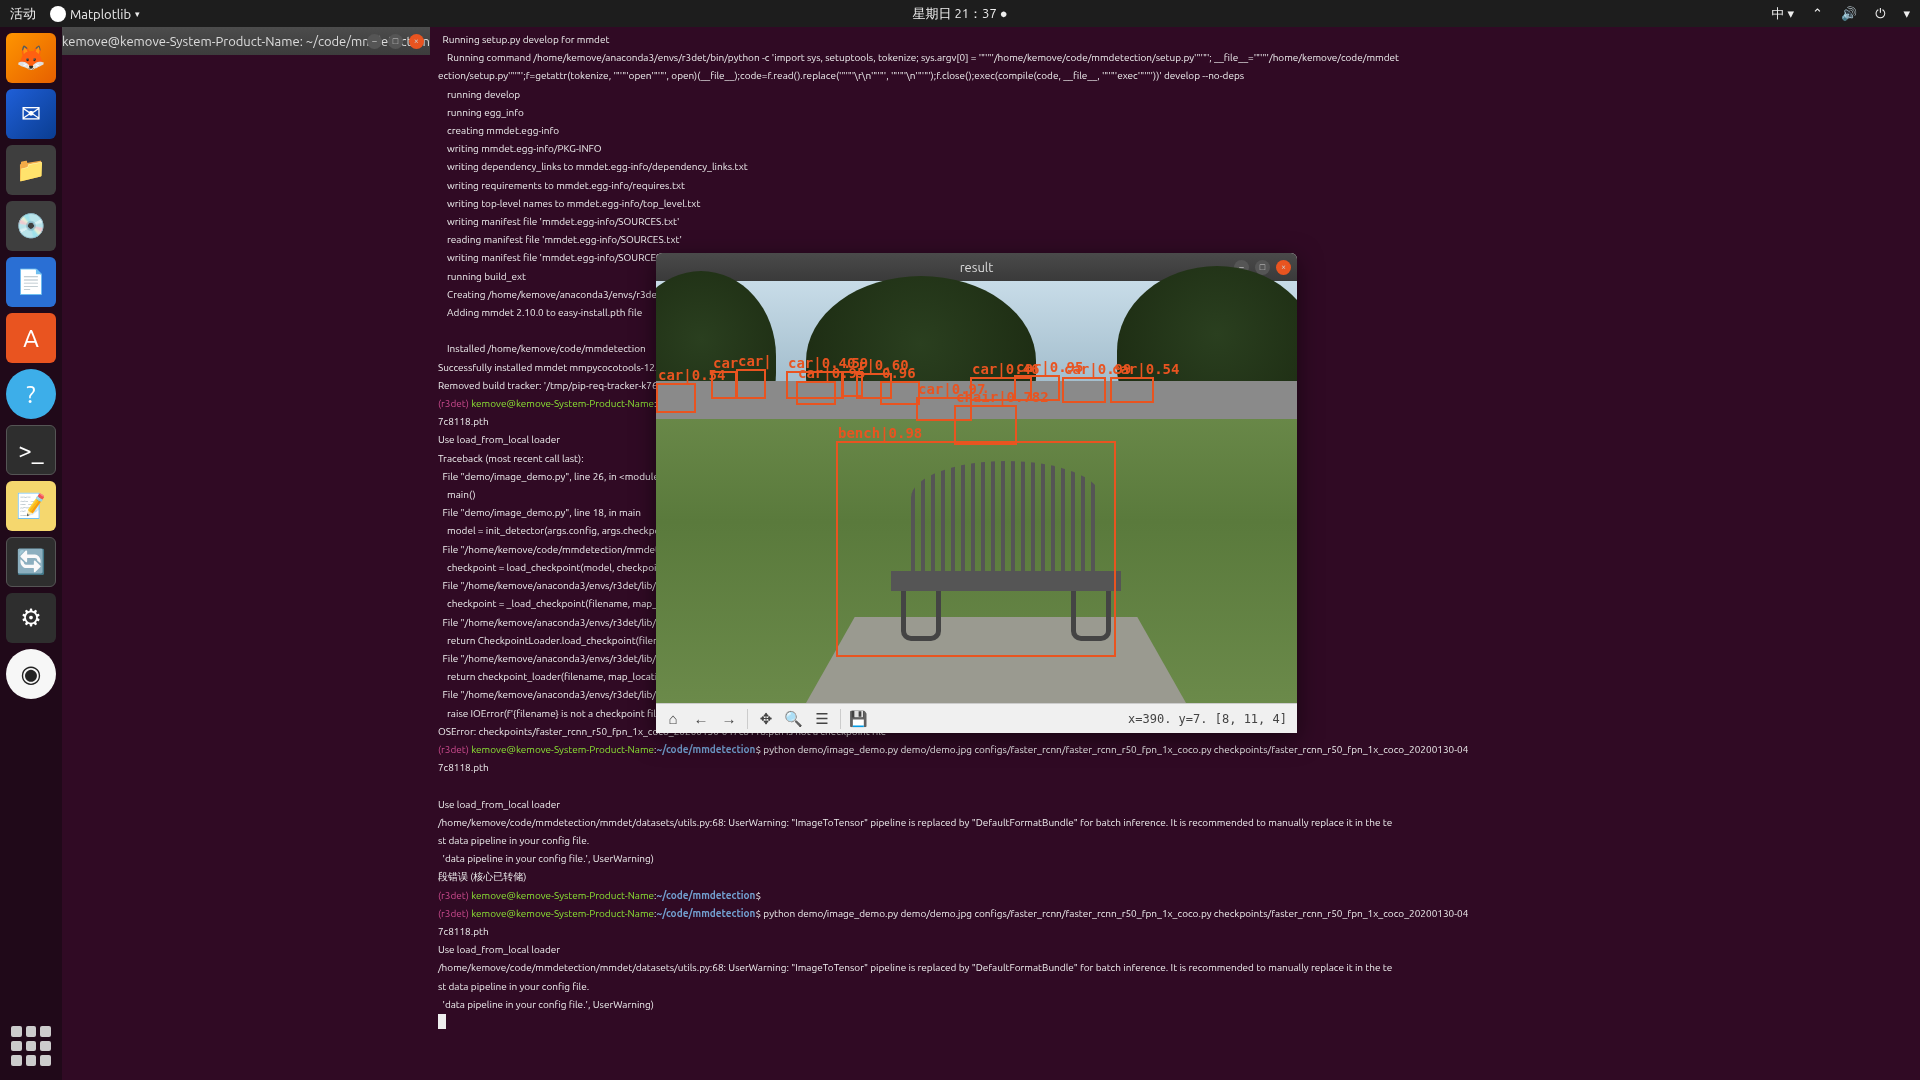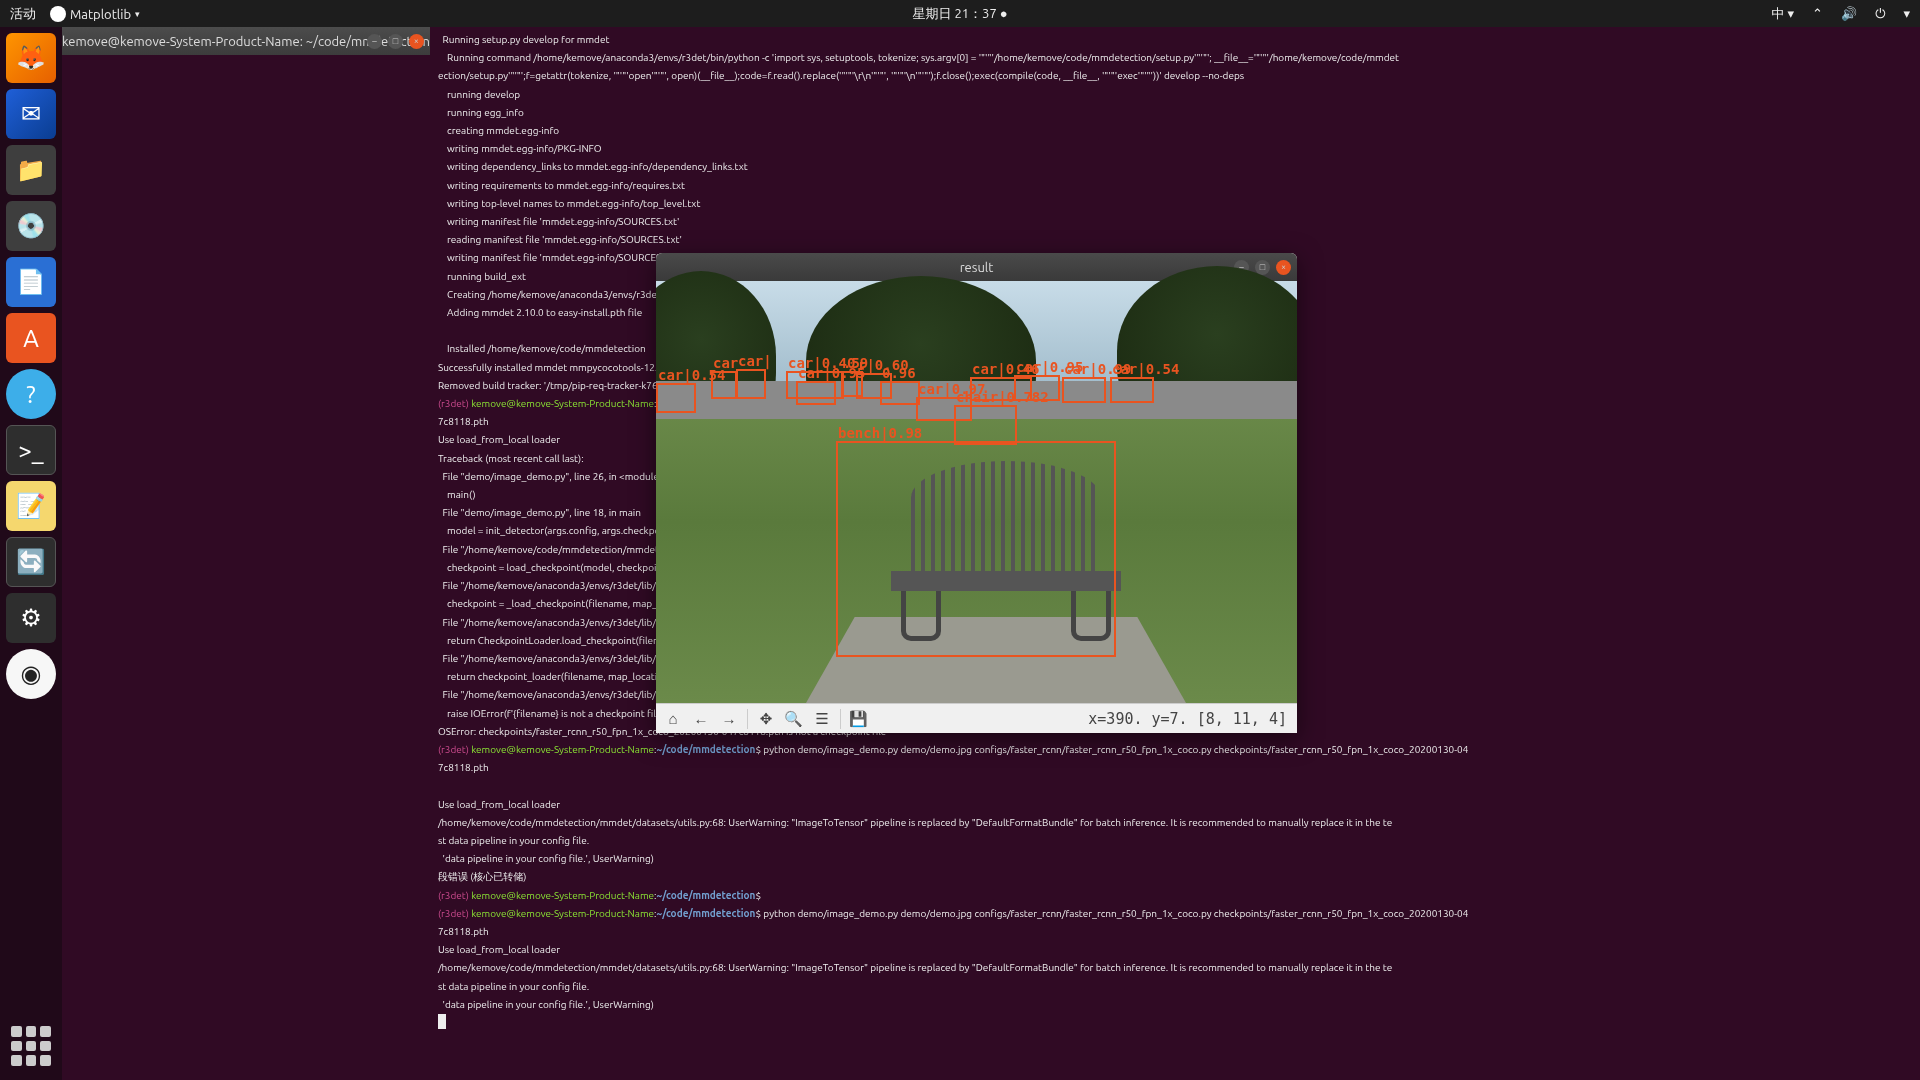--- a/index.html
+++ b/index.html
@@ -53,21 +53,21 @@
 .bench{position:absolute;left:225px;top:180px;width:250px;height:190px}
 .bench-back{width:190px;height:110px;background:repeating-linear-gradient(90deg,#555 0 4px,transparent 4px 10px);border-radius:60% 60% 0 0/40% 40% 0 0;margin:0 auto}
 .bench-seat{width:230px;height:20px;background:#555;margin:0 auto}
 .bench-legs{display:flex;justify-content:space-between;padding:0 20px}
 .bench-leg{width:40px;height:50px;border-left:5px solid #444;border-right:5px solid #444;border-bottom:5px solid #444;border-radius:0 0 10px 10px}
 .bbox{position:absolute;border:2px solid #e95420;pointer-events:none}
 .bbox-label{position:absolute;top:-18px;left:0;color:#e95420;font-family:monospace;font-size:14px;font-weight:bold;white-space:nowrap}
 .mpl-toolbar{height:30px;background:#f0f0f0;border-top:1px solid #ccc;display:flex;align-items:center;padding:0 4px;gap:2px}
 .mpl-tool{width:26px;height:24px;display:flex;align-items:center;justify-content:center;font-size:15px;cursor:pointer;color:#444}
 .mpl-sep{width:1px;height:20px;background:#ccc;margin:0 3px}
-.mpl-coords{margin-left:auto;font-family:monospace;font-size:15px;color:#444;text-align:right;padding-right:6px;line-height:12px}
+.mpl-coords{margin-left:auto;font-family:monospace;font-size:12px;color:#444;text-align:right;padding-right:6px;line-height:12px}
 .cursor-block{display:inline-block;width:8px;height:15px;background:#eee;vertical-align:text-bottom}
 </style>
 </head>
 <body>
 
 <div class="topbar">
   <div class="topbar-left">
     <span>活动</span>
     <span class="app-indicator">
       <span style="width:16px;height:16px;background:#fff;border-radius:50%;display:inline-block"></span>

